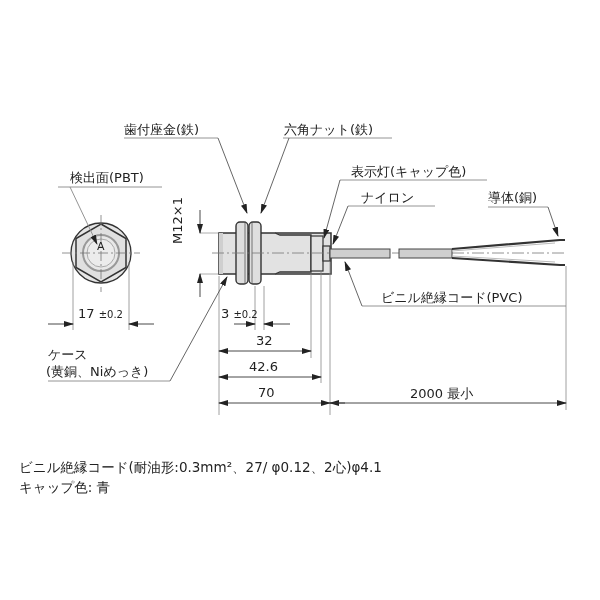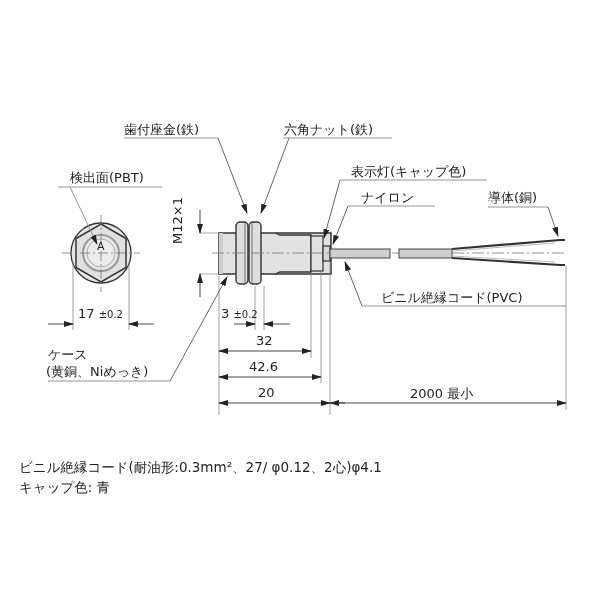--- a/index.html
+++ b/index.html
@@ -126,17 +126,17 @@
 <span class="lbl" style="left:381px; top:290px;">ビニル絶縁コード(PVC)</span>
 <span class="lbl" style="left:48px; top:347px;">ケース</span>
 <span class="lbl" style="left:46px; top:364px;">(黄銅、Niめっき)</span>
 <span class="lbl" style="left:97px; top:239px; font-size:11px;">A</span>
 <span class="lbl" style="left:170px; top:244px; transform:rotate(-90deg); transform-origin:left top; font-size:13px;">M12×1</span>
 
 <span class="dim" style="left:78px; top:306px;"><span>17</span> <small>±0.2</small></span>
 <span class="dim" style="left:221px; top:306px;text-align:center;"><span>3</span> <small>±0.2</small></span>
 <span class="dim" style="left:256px; top:333px;">32</span>
 <span class="dim" style="left:249px; top:359px;">42.6</span>
-<span class="dim" style="left:258px; top:385px;">20</span>
+<span class="dim" style="left:258px; top:385px;">70</span>
 <span class="dim" style="left:410px; top:385px;">2000 最小</span>
 
 <div class="note" style="left:19px; top:434px;">ビニル絶縁コード(耐油形:0.3mm²、27/ φ0.12、2心)φ4.1</div>
 <div class="note" style="left:19px; top:454px;">キャップ色: 青</div>
 
 </body></html>

